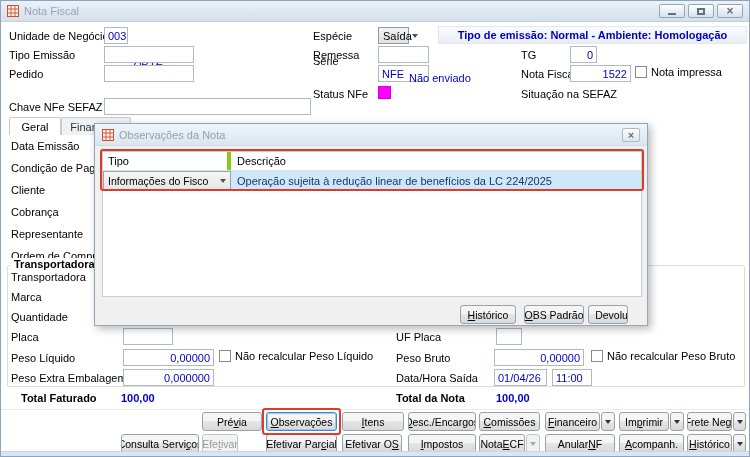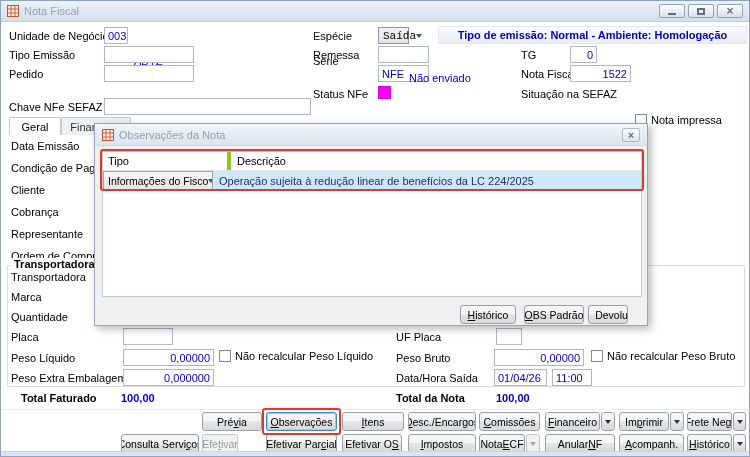--- a/index.html
+++ b/index.html
@@ -90,21 +90,21 @@
                  display:flex; align-items:center; justify-content:center;
                  color:#5f7083; font-size:11px; font-weight:bold; line-height:10px; }
   .obs-grid { position:absolute; left:7px; top:27px; width:540px; height:146px;
               background:#fff; border:1px solid #c6cdd4; }
   .obs-head { display:flex; height:19px; border-bottom:1px solid #e4e4e4;
               align-items:center; }
   .obs-head .c1 { width:128px; padding-left:5px; border-right:4px solid #84cc16;
                   height:100%; display:flex; align-items:center; }
   .obs-head .c2 { flex:1; padding-left:6px; }
   .obs-row { display:flex; height:19px; background:#cde8f8; align-items:center; }
-  .obs-combo { width:110px; height:19px; background:linear-gradient(#f5f5f5,#e7e7e7);
+  .obs-combo { width:128px; height:19px; background:linear-gradient(#f5f5f5,#e7e7e7);
                border:1px solid #98a3ac; display:flex; align-items:center;
                padding:0 4px; font-size:10.5px; color:#000; white-space:nowrap;
                overflow:hidden; }
   .obs-desc { flex:1; padding-left:6px; color:#1b3470; white-space:nowrap;
               overflow:hidden; }
   .modal-btn { position:absolute; top:181px; }
 
   .app-icon { width:12px; height:12px; flex:0 0 auto; display:inline-block; }
 </style>
 </head>
@@ -129,21 +129,21 @@
           <span class="g-close">×</span>
         </div>
     </div>
   </div>
 
   <span class="lbl" style="left:8px;top:29px;">Unidade de Negócio</span>
   <div class="inp" style="left:103px;top:26px;width:24px;">003</div>
   <span class="lbl navy" style="left:133px;top:29px;margin-top:25px;">ABYZ</span>
 
   <span class="lbl" style="left:312px;top:29px;">Espécie</span>
-  <div class="combo" style="left:377px;top:26px;width:31px;font-family:Liberation Mono, monospace;">
+  <div class="combo" style="left:377px;top:26px;width:31px;">
     <span>Saída</span>
     <span class="caret"></span>
   </div>
 
   <div class="banner">Tipo de emissão: Normal - Ambiente: Homologação</div>
 
   <span class="lbl" style="left:8px;top:48px;">Tipo Emissão</span>
   <div class="inp" style="left:103px;top:45px;width:90px;"></div>
 
   <span class="lbl" style="left:312px;top:48px;">Remessa</span>
@@ -153,21 +153,21 @@
   <div class="inp inp-r" style="left:569px;top:45px;width:27px;">0</div>
 
   <span class="lbl" style="left:8px;top:67px;">Pedido</span>
   <div class="inp" style="left:103px;top:64px;width:90px;"></div>
 
   <span class="lbl" style="left:312px;top:54px;">Série</span>
   <div class="inp" style="left:377px;top:64px;width:51px;">NFE</div>
 
   <span class="lbl" style="left:520px;top:67px;">Nota Fiscal</span>
   <div class="inp inp-r" style="left:569px;top:64px;width:61px;">1522</div>
-  <div class="chkrow" style="left:634px;top:65px;margin-top:48px;">
+  <div class="chkrow" style="left:634px;top:65px;">
     <span class="chkbox"></span>
     <span>Nota impressa</span>
   </div>
 
   <span class="lbl" style="left:312px;top:87px;">Status NFe</span>
   <span class="swatch" style="left:377px;top:85px;"></span>
   <span class="lbl navy" style="left:396px;top:71px;padding-left:12px;">Não enviado</span>
   <span class="lbl" style="left:520px;top:87px;">Situação na SEFAZ</span>
 
   <span class="lbl" style="left:8px;top:100px;">Chave NFe SEFAZ</span>

